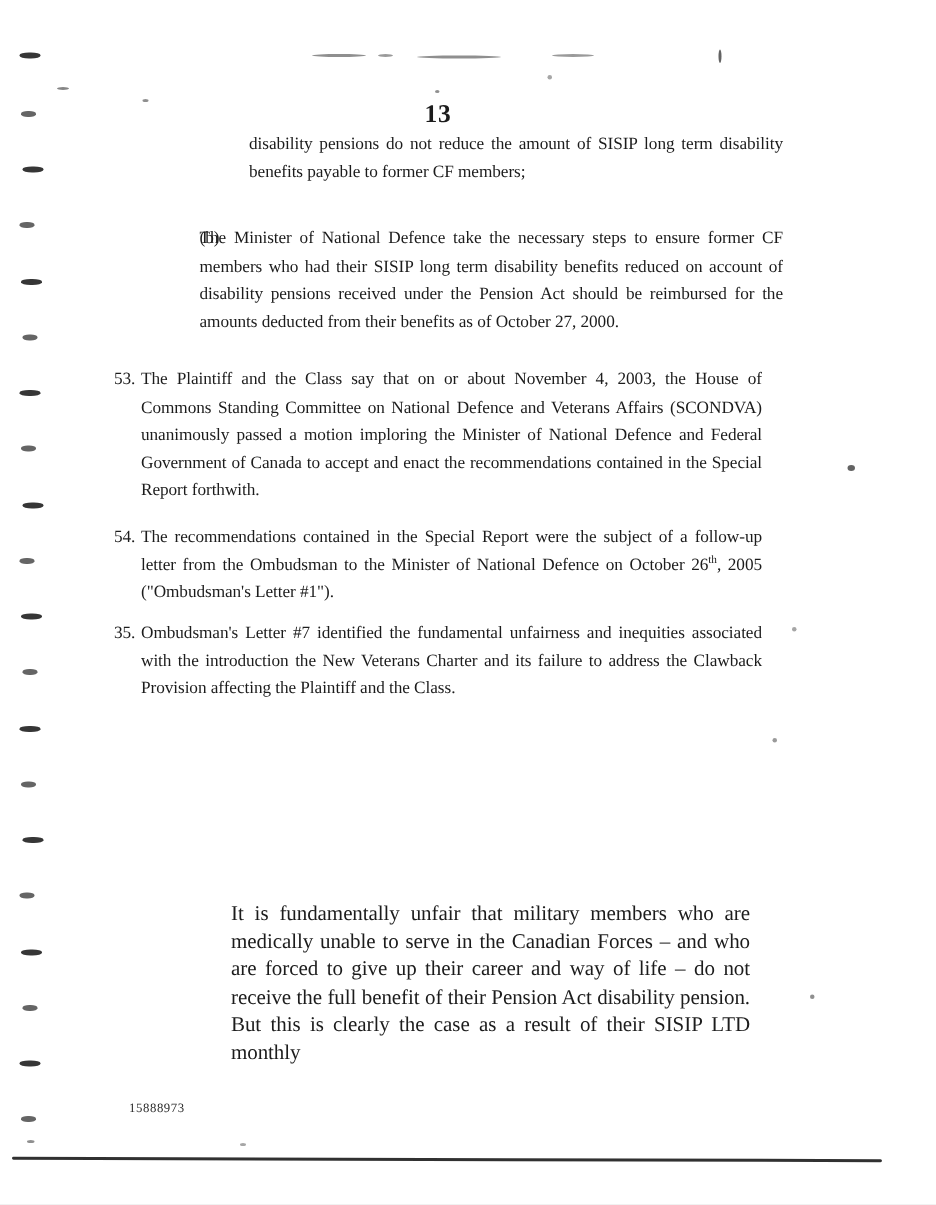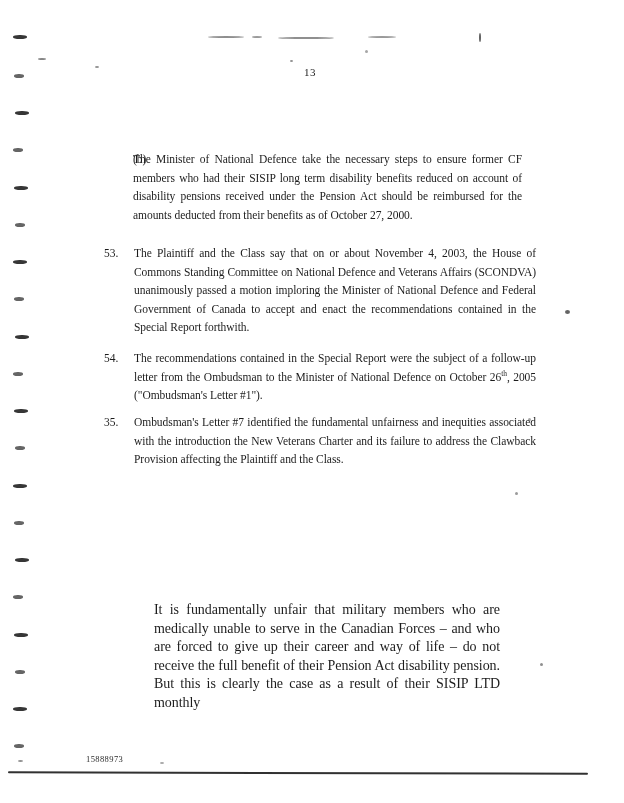--- a/index.html
+++ b/index.html
@@ -7,53 +7,53 @@
     position:relative;
     width:624px; height:803px;
     margin:0 auto;
     background:#ffffff;
     font-family:"Liberation Serif", serif;
     color:#1c1c1c;
     overflow:hidden;
   }
   .pagenum {
     position:absolute; left:268px; top:66px; width:48px;
-    text-align:right; font-size:11px; letter-spacing:0.5px;
+    text-align:center; font-size:17px; letter-spacing:0.5px;font-weight:bold;
   }
   .textblock {
     position:absolute;
     font-size:11.5px;
     line-height:18.6px;
     letter-spacing:-0.05px;
     text-align:justify;
     text-align-last:left;
   }
   
   .block-a { left:166px; top:87px; width:356px; }
   
   .block-b { left:133px; top:150px; width:389px; }
   .block-b .sublabel { position:absolute; left:0; top:0; }
   .block-b .subtext  { display:block; }
   
-  .para { left:104px; width:432px; }
+  .para { left:76px; width:432px; }
   .para .pnum  { position:absolute; left:0; top:0; }
-  .para .ptext { display:block; margin-left:30px; }
+  .para .ptext { display:block; margin-left:18px; }
   .p53 { top:244px; }
   .p54 { top:349px; }
   .p55 { top:413px; }
   .p56 { top:483px; }
   .p57 { top:546px; }
   sup { font-size:7.5px; line-height:0; vertical-align:super; }
   
   .quote {
     left:154px; top:601px; width:346px;
     font-size:14px; line-height:18.6px;
   }
   .footer-id {
-    position:absolute; left:86px; top:754px;
+    position:absolute; left:86px; top:733px;
     font-size:8.5px; letter-spacing:0.4px; color:#2a2a2a;
     filter:blur(0.2px);
   }
   .bottom-rule {
     position:absolute; left:8px; top:772px; width:580px; height:2px;
     background:#1f1f1f; opacity:0.92;
     transform:rotate(0.15deg);
     border-radius:1px;
   }
   
@@ -106,20 +106,23 @@
       <div class="speckle" style="left: 38px; top: 58px; width: 8px; height: 2px; opacity: 0.55;"></div>
       <div class="speckle" style="left: 18px; top: 760px; width: 5px; height: 2px; opacity: 0.5;"></div>
       <div class="speckle" style="left: 160px; top: 762px; width: 4px; height: 2px; opacity: 0.4;"></div>
       <div class="speckle" style="left: 540px; top: 663px; width: 3px; height: 3px; opacity: 0.5;"></div>
       <div class="speckle" style="left: 515px; top: 492px; width: 3px; height: 3px; opacity: 0.45;"></div>
       <div class="speckle" style="left: 528px; top: 418px; width: 3px; height: 3px; opacity: 0.4;"></div>
     </div>
 
   <div class="pagenum">13</div>
 
+  <div class="textblock block-a">
+    <span>disability pensions do not reduce the amount of SISIP long term disability benefits payable to former CF members;</span>
+  </div>
 
   <div class="textblock block-b">
     <span class="sublabel">(b)</span>
     <span class="subtext">The Minister of National Defence take the necessary steps to ensure former CF members who had their SISIP long term disability benefits reduced on account of disability pensions received under the Pension Act should be reimbursed for the amounts deducted from their benefits as of October 27, 2000.</span>
   </div>
 
   <div class="textblock para p53">
     <span class="pnum">53.</span>
     <span class="ptext">The Plaintiff and the Class say that on or about November 4, 2003, the House of Commons Standing Committee on National Defence and Veterans Affairs (SCONDVA) unanimously passed a motion imploring the Minister of National Defence and Federal Government of Canada to accept and enact the recommendations contained in the Special Report forthwith.</span>
   </div>

